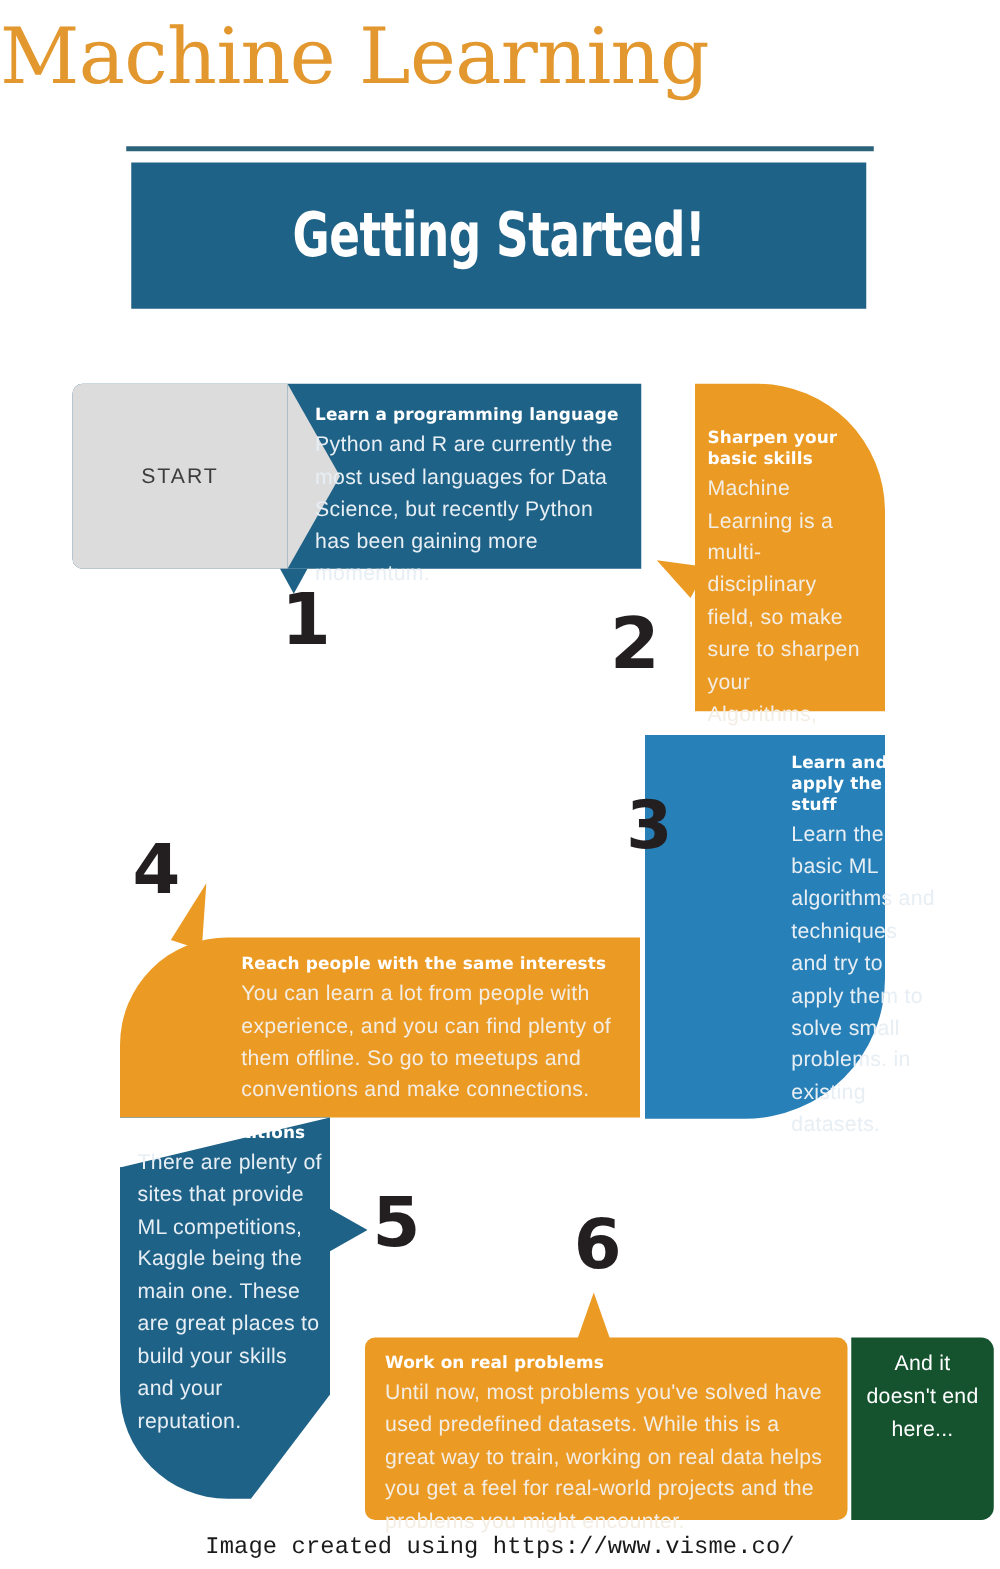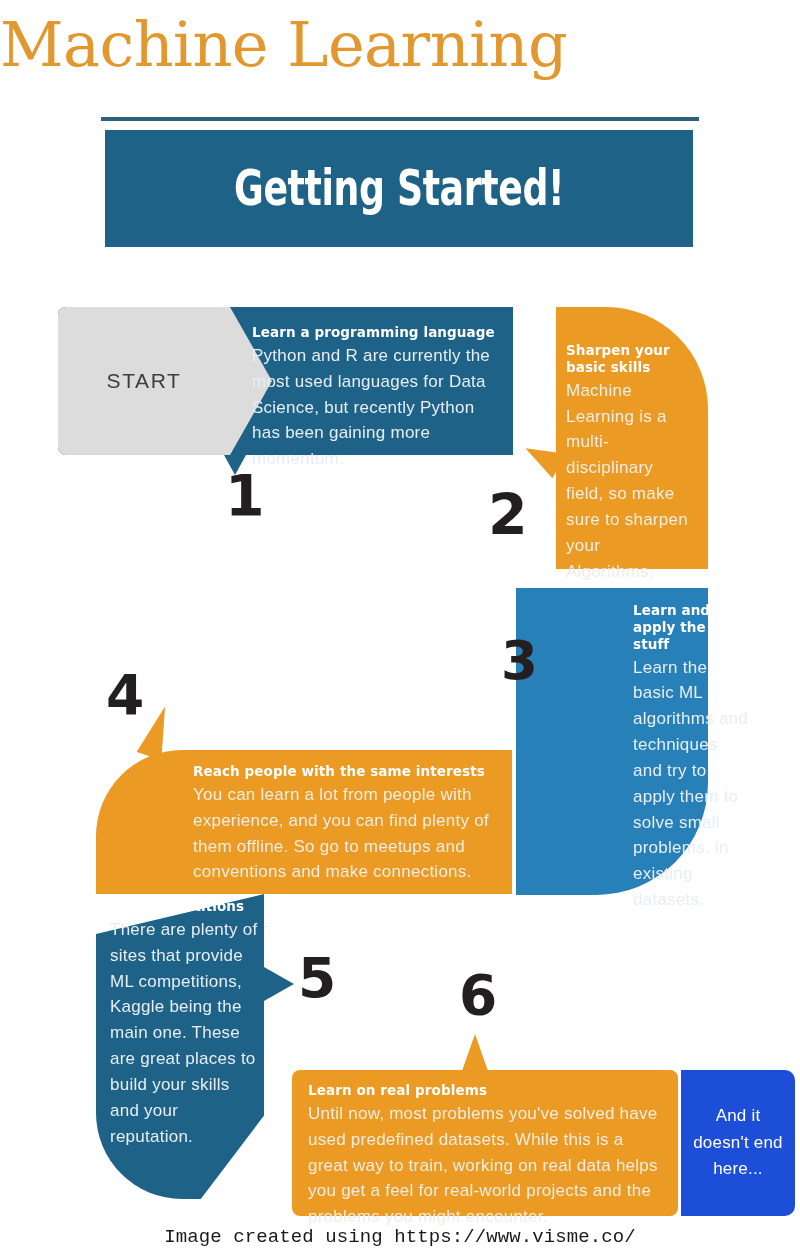--- a/index.html
+++ b/index.html
@@ -106,21 +106,21 @@
     position: absolute;
     left: 230px; top: 307px;
     width: 0; height: 0;
     border-top: 74px solid transparent;
     border-bottom: 74px solid transparent;
     border-left: 42px solid #dcdcdc;
   }
   .start-label {
     font-family: "Liberation Sans", sans-serif;
     font-weight: 400;
-    font-size: 21px;
+    font-size: 17px;
     letter-spacing: 1.6px;
     color: #3d3d3d;
   }
   .step1-text {
     position: absolute;
     left: 252px; top: 324px;
     width: 248px;
   }
   .step1-tail {
     position: absolute;
@@ -258,26 +258,26 @@
     position: absolute;
     left: 308px; top: 1082px;
     width: 356px;
   }
 
   
   .endbox {
     position: absolute;
     left: 681px; top: 1070px;
     width: 114px; height: 146px;
-    background: #1d4ed8;
+    background: #14532d;
     border-radius: 0 10px 10px 0;
     display: flex;
-    align-items: center;
+    align-items: flex-start;
     justify-content: center;
-    padding: 3px 9px;
+    padding: 8px 9px;
   }
   .endbox-text {
     font-family: "Liberation Sans", sans-serif;
     font-weight: 400;
     font-size: 17px;
     line-height: 1.55;
     color: #ffffff;
     text-align: center;
     letter-spacing: 0.2px;
   }
@@ -362,21 +362,21 @@
   <div class="step5-tail"></div>
   <div class="step5-text">
     <div class="panel-head">Join competitions</div>
     <div class="panel-body panel-body-blue">There are plenty of sites that provide ML competitions, Kaggle being the main one. These are great places to build your skills and your reputation.</div>
   </div>
   <div class="num n5">5</div>
 
   <div class="step6-tail"></div>
   <div class="step6-panel"></div>
   <div class="step6-text">
-    <div class="panel-head">Learn on real problems</div>
+    <div class="panel-head">Work on real problems</div>
     <div class="panel-body">Until now, most problems you've solved have used predefined datasets. While this is a great way to train, working on real data helps you get a feel for real-world projects and the problems you might encounter.</div>
   </div>
   <div class="num n6">6</div>
 
   <div class="endbox">
     <span class="endbox-text">And it doesn't end here...</span>
   </div>
 
   <div class="footer">Image created using https://www.visme.co/</div>
 

